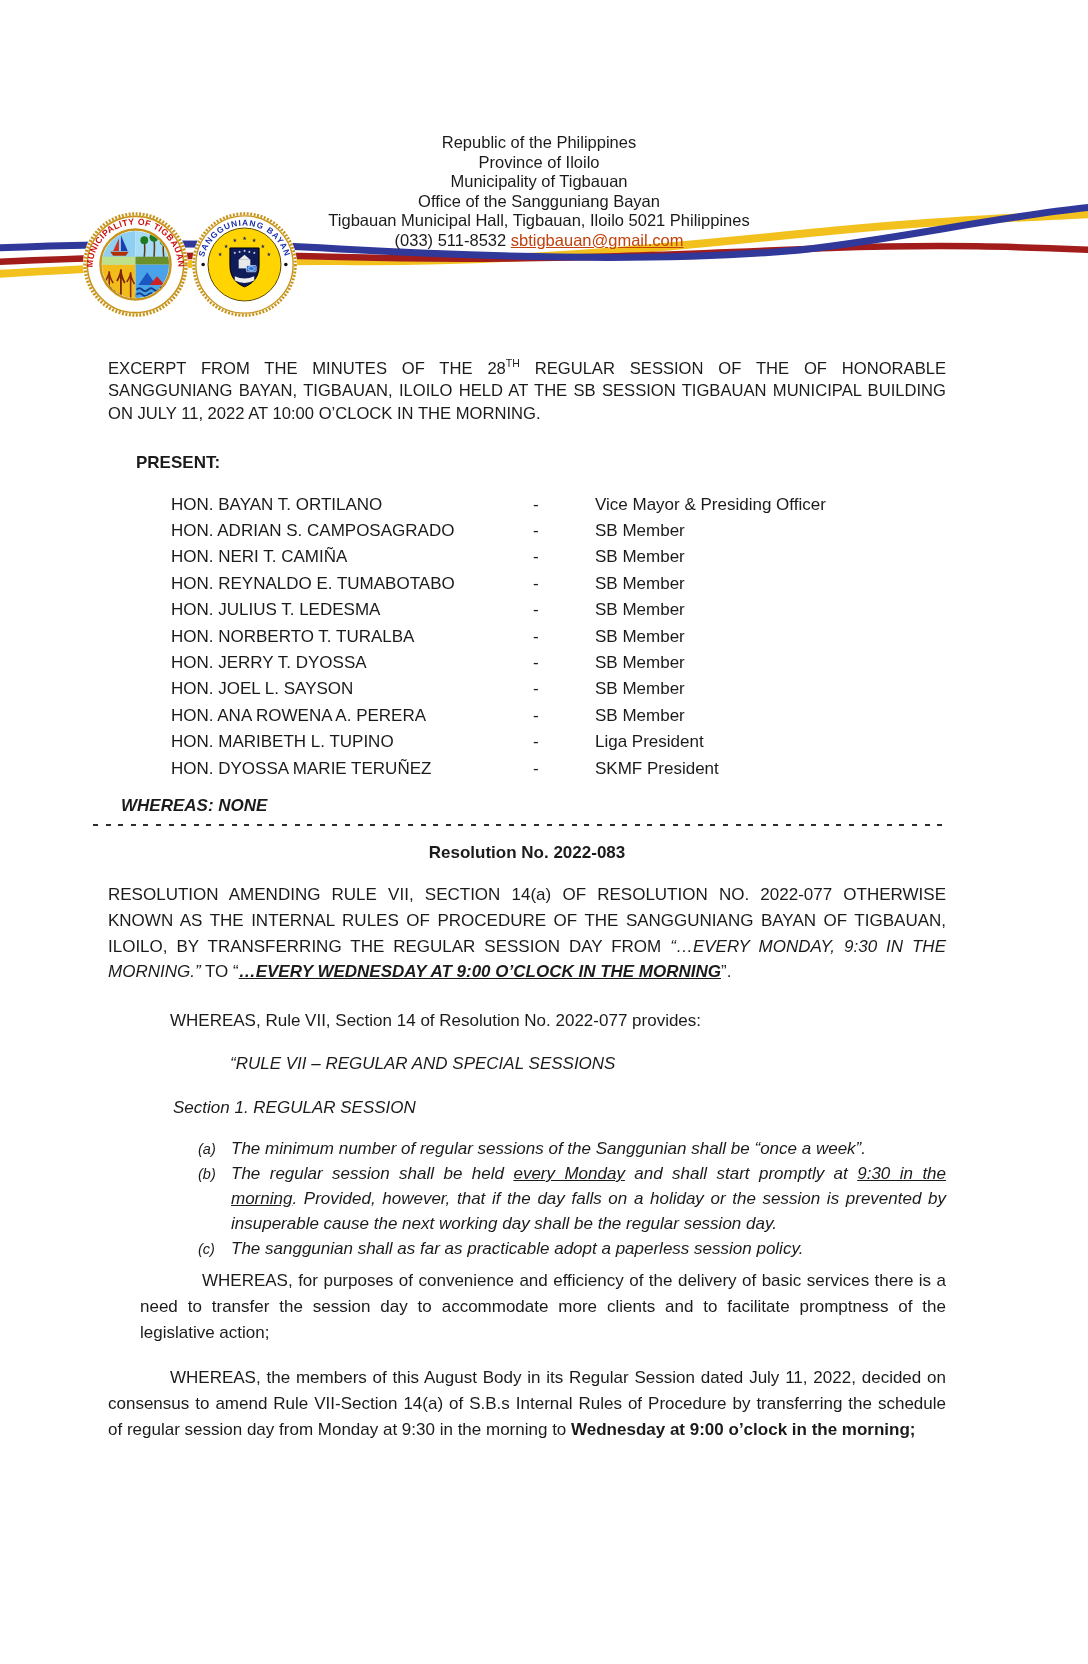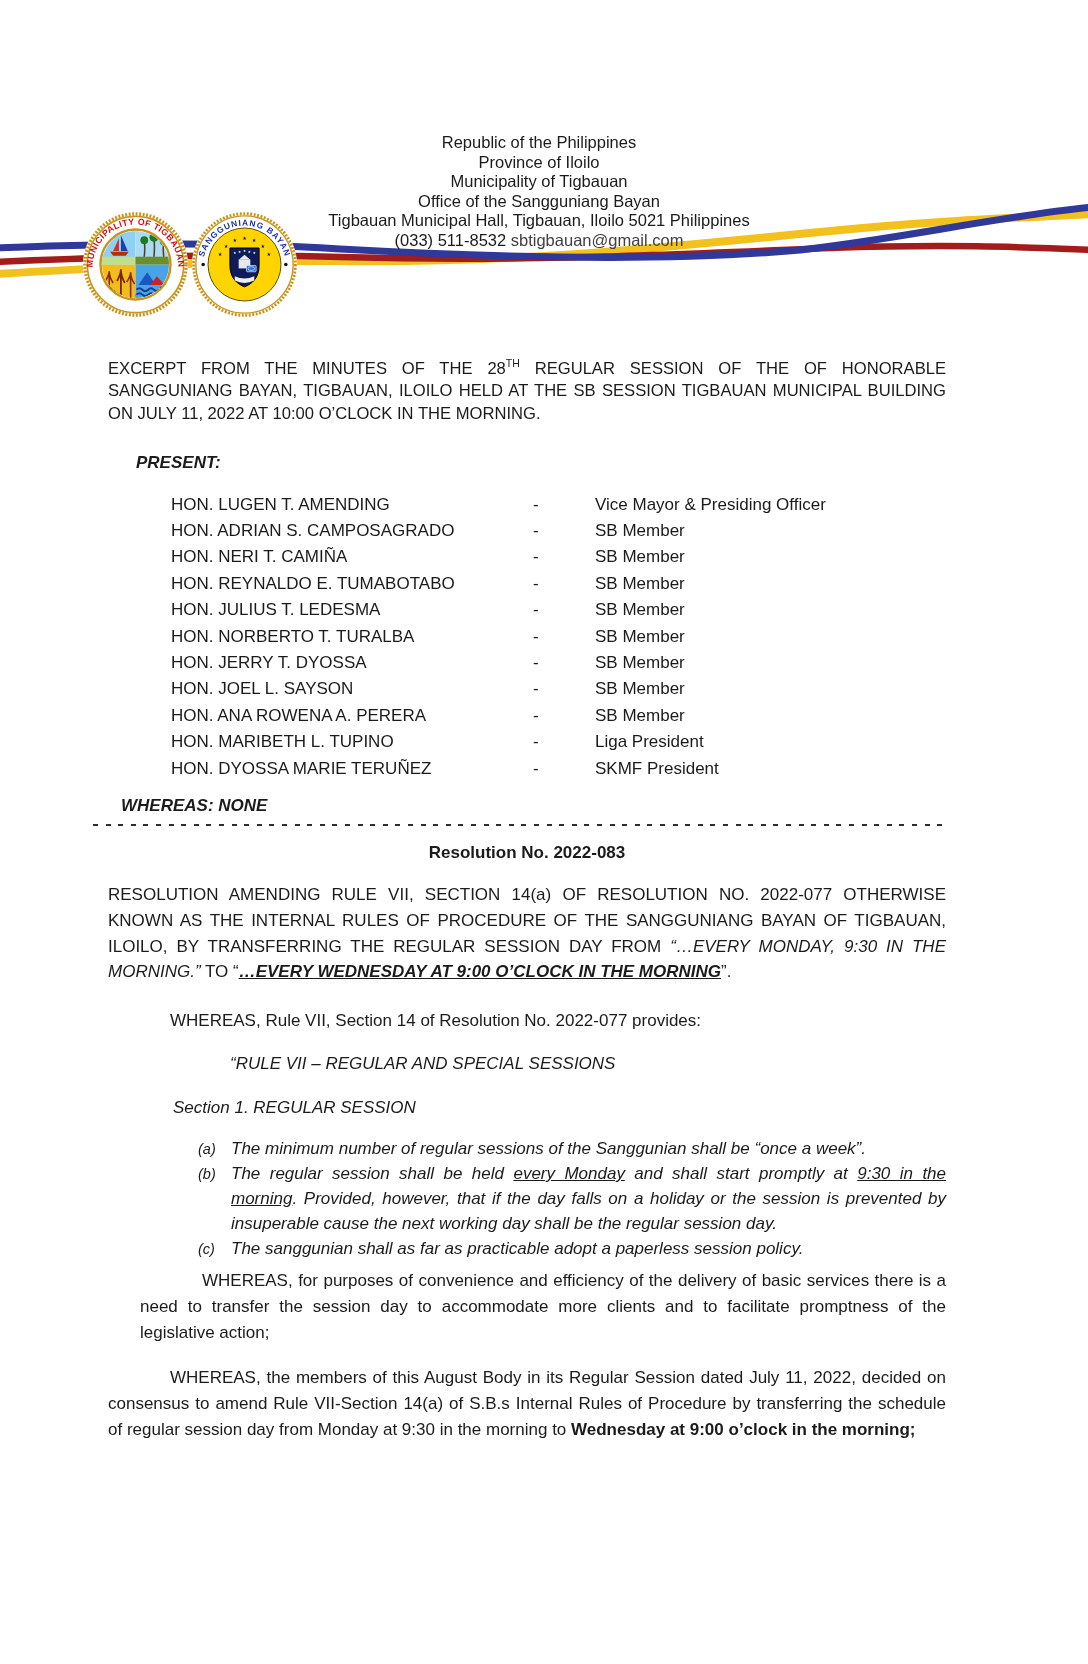--- a/index.html
+++ b/index.html
@@ -2,30 +2,30 @@
 <html><head>
 <meta charset="utf-8">
 <style>
   html,body{margin:0;padding:0;background:#e6e6e6;}
   .page{position:relative;width:1088px;height:1664px;background:#ffffff;margin:0 auto;
         font-family:"Liberation Sans","DejaVu Sans",sans-serif;color:#1b1b1b;overflow:hidden;}
   
   .letterhead{position:absolute;top:133px;left:120px;width:838px;text-align:center;
               font-size:16.5px;line-height:19.6px;}
   .lh-line{white-space:nowrap;}
-  .contact a{color:#404040;cursor:pointer;}
+  .contact a{color:#c2410c;text-decoration:underline;cursor:pointer;}
   .ribbons{position:absolute;left:0;top:185px;width:1088px;height:160px;}
   .seal{position:absolute;width:107px;height:107px;}
   .seal-mun{left:82px;top:211px;}
   .seal-sb{left:191px;top:211px;}
   
   .content{position:absolute;top:335px;left:108px;width:838px;font-size:17px;}
   .excerpt{font-size:16.6px;line-height:22.8px;text-align:justify;}
   .sup{vertical-align:super;font-size:10.5px;}
-  .present-label{margin-top:24px;font-weight:bold;font-style:italic;padding-left:28px;line-height:26px;}
+  .present-label{margin-top:24px;font-weight:bold;padding-left:28px;line-height:26px;}
   .member-list{margin-top:16px;line-height:26.4px;}
   .member-row{display:grid;grid-template-columns:362px 62px 1fr;padding-left:63px;}
   .absent-label{margin-top:11px;font-weight:bold;font-style:italic;padding-left:13px;line-height:26px;}
   .divider{margin-top:5px;margin-left:-15px;width:852px;height:2px;
            background:repeating-linear-gradient(90deg,#2e2e2e 0 5px,transparent 5px 12.6px);}
   .res-no{margin-top:14px;text-align:center;font-weight:bold;line-height:26px;}
   .res-title{margin-top:16px;line-height:25.8px;text-align:justify;}
   .it{font-style:italic;}
   .bu{font-weight:bold;font-style:italic;text-decoration:underline;}
   .u{text-decoration:underline;}
@@ -147,21 +147,21 @@
   </header>
 
   <main class="content">
 
     <p class="excerpt"><span>EXCERPT FROM THE MINUTES OF THE 28</span><span class="sup">TH</span><span>  REGULAR SESSION OF THE OF HONORABLE SANGGUNIANG BAYAN, TIGBAUAN, ILOILO HELD AT THE SB SESSION TIGBAUAN MUNICIPAL BUILDING ON JULY 11, 2022 AT 10:00 O’CLOCK IN THE MORNING.</span></p>
 
     <div class="present-label">PRESENT:</div>
 
     <div class="member-list">
       <div class="member-row">
-        <span class="m-name">HON. LUGEN T. AMENDING</span>
+        <span class="m-name">HON. BAYAN T. ORTILANO</span>
         <span class="m-dash">-</span>
         <span class="m-role">Vice Mayor &amp; Presiding Officer</span>
       </div>
       <div class="member-row">
         <span class="m-name">HON. ADRIAN S. CAMPOSAGRADO</span>
         <span class="m-dash">-</span>
         <span class="m-role">SB Member</span>
       </div>
       <div class="member-row">
         <span class="m-name">HON. NERI T. CAMIÑA</span>

